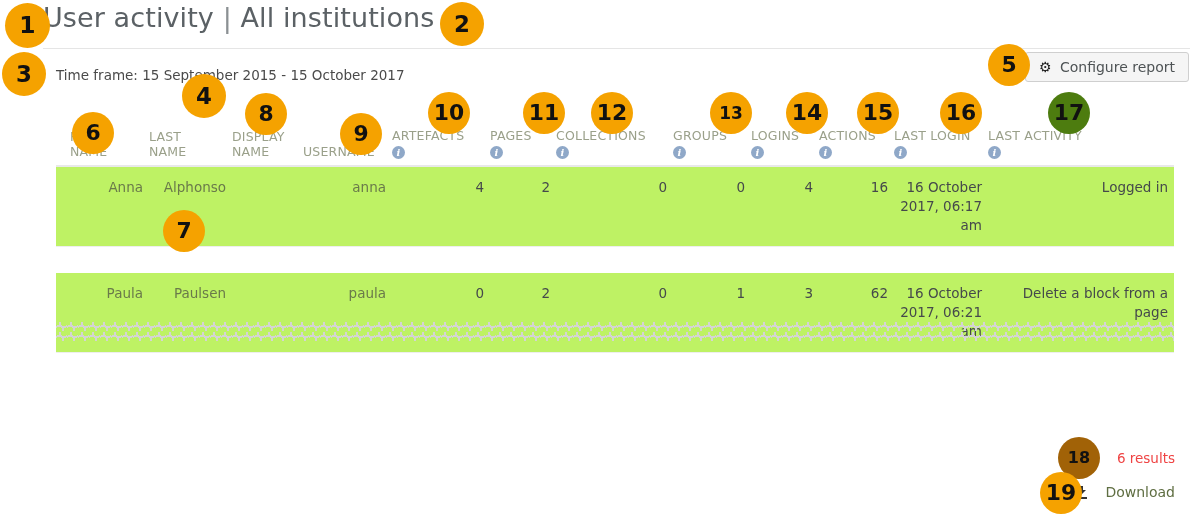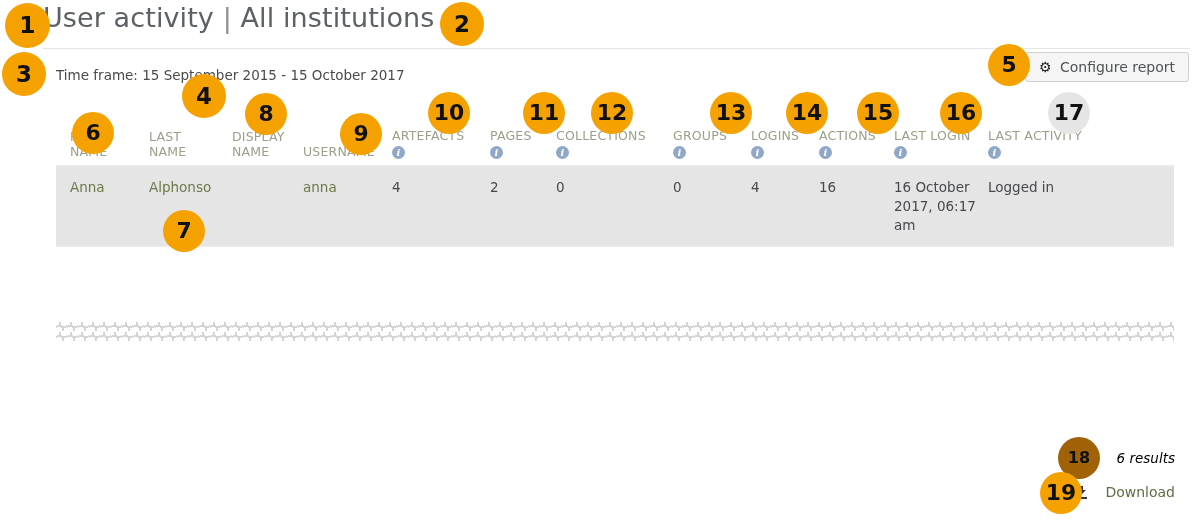--- a/index.html
+++ b/index.html
@@ -118,21 +118,21 @@
   }
   #report-table th:first-child { padding-left: 14px; }
   #report-table td {
     vertical-align: top;
     padding: 11px 6px 11px 0;
     color: #45494b;
     line-height: 19px;
     border-bottom: 1px solid #eeeeee;
   }
   #report-table td:first-child { padding-left: 14px; }
-  #report-table tbody tr.shaded td { background: #e5e5e5; }
+  #report-table tbody tr.shaded td { background: #bef264; text-align: right; }
   #report-table tbody tr.tall td { height: 48px; }
   #report-table a.cell-link {
     color: #6a7a4a;
     text-decoration: none;
   }
   .info-icon {
     display: inline-block;
     width: 13px;
     height: 13px;
     border-radius: 50%;
@@ -170,23 +170,22 @@
   }
   #zig-1 { top: 0px; }
   #zig-2 { top: 10px; }
 
   
   #results-count {
     position: absolute;
     right: 22px;
     top: 450px;
     font-size: 13.5px;
-    color: #000000;
+    color: #ef4444;
     white-space: nowrap;
-    font-style: italic;
   }
   #download-link {
     position: absolute;
     right: 22px;
     top: 484px;
     display: flex;
     align-items: center;
     gap: 18px;
     font-size: 14px;
     color: #5f6e42;
@@ -332,20 +331,34 @@
       <td>0</td>
       <td>0</td>
       <td>4</td>
       <td>16</td>
       <td>16 October 2017, 06:17 am</td>
       <td>Logged in</td>
     </tr>
     <tr class="spacer-row">
       <td colspan="12" style="height:26px;padding:0;border-bottom:none;background:#ffffff;"></td>
     </tr>
+    <tr class="shaded tall">
+      <td><a class="cell-link">Paula</a></td>
+      <td><a class="cell-link">Paulsen</a></td>
+      <td><a class="cell-link"></a></td>
+      <td><a class="cell-link">paula</a></td>
+      <td>0</td>
+      <td>2</td>
+      <td>0</td>
+      <td>1</td>
+      <td>3</td>
+      <td>62</td>
+      <td>16 October 2017, 06:21 am</td>
+      <td>Delete a block from a page</td>
+    </tr>
   </tbody>
 </table>
 
 <div id="zigzag-break">
   <div class="zig" id="zig-1"></div>
   <div class="zig" id="zig-2"></div>
 </div>
 
 <div id="results-count">6 results</div>
 <a id="download-link">
@@ -361,20 +374,20 @@
     <div class="badge" style="left: 2px; top: 52px; width: 44px; height: 44px; line-height: 44px; font-size: 22.88px; background: rgb(245, 162, 0);">3</div>
     <div class="badge" style="left: 182px; top: 74px; width: 44px; height: 44px; line-height: 44px; font-size: 22.88px; background: rgb(245, 162, 0);">4</div>
     <div class="badge" style="left: 988px; top: 44px; width: 42px; height: 42px; line-height: 42px; font-size: 21.84px; background: rgb(245, 162, 0);">5</div>
     <div class="badge" style="left: 72px; top: 112px; width: 42px; height: 42px; line-height: 42px; font-size: 21.84px; background: rgb(245, 162, 0);">6</div>
     <div class="badge" style="left: 163px; top: 210px; width: 42px; height: 42px; line-height: 42px; font-size: 21.84px; background: rgb(245, 162, 0);">7</div>
     <div class="badge" style="left: 245px; top: 93px; width: 42px; height: 42px; line-height: 42px; font-size: 21.84px; background: rgb(245, 162, 0);">8</div>
     <div class="badge" style="left: 340px; top: 113px; width: 42px; height: 42px; line-height: 42px; font-size: 21.84px; background: rgb(245, 162, 0);">9</div>
     <div class="badge" style="left: 428px; top: 92px; width: 42px; height: 42px; line-height: 42px; font-size: 21.84px; background: rgb(245, 162, 0);">10</div>
     <div class="badge" style="left: 523px; top: 92px; width: 42px; height: 42px; line-height: 42px; font-size: 21.84px; background: rgb(245, 162, 0);">11</div>
     <div class="badge" style="left: 591px; top: 92px; width: 42px; height: 42px; line-height: 42px; font-size: 21.84px; background: rgb(245, 162, 0);">12</div>
-    <div class="badge" style="left: 710px; top: 92px; width: 42px; height: 42px; line-height: 42px; font-size: 22px; background: rgb(245, 162, 0);">13</div>
+    <div class="badge" style="left: 710px; top: 92px; width: 42px; height: 42px; line-height: 42px; font-size: 17px; background: rgb(245, 162, 0);">13</div>
     <div class="badge" style="left: 786px; top: 92px; width: 42px; height: 42px; line-height: 42px; font-size: 21.84px; background: rgb(245, 162, 0);">14</div>
     <div class="badge" style="left: 857px; top: 92px; width: 42px; height: 42px; line-height: 42px; font-size: 21.84px; background: rgb(245, 162, 0);">15</div>
     <div class="badge" style="left: 940px; top: 92px; width: 42px; height: 42px; line-height: 42px; font-size: 21.84px; background: rgb(245, 162, 0);">16</div>
-    <div class="badge" style="left: 1048px; top: 92px; width: 42px; height: 42px; line-height: 42px; font-size: 21.84px; background: #e5e5e5;">17</div>
+    <div class="badge" style="left: 1048px; top: 92px; width: 42px; height: 42px; line-height: 42px; font-size: 21.84px; background: #4d7c0f;">17</div>
     <div class="badge" style="left: 1058px; top: 437px; width: 42px; height: 42px; line-height: 42px; font-size: 16px; background: #a16207;">18</div>
     <div class="badge" style="left: 1040px; top: 472px; width: 42px; height: 42px; line-height: 42px; font-size: 21.84px; background: rgb(245, 162, 0);">19</div>
   </div>
 
 </body></html>

